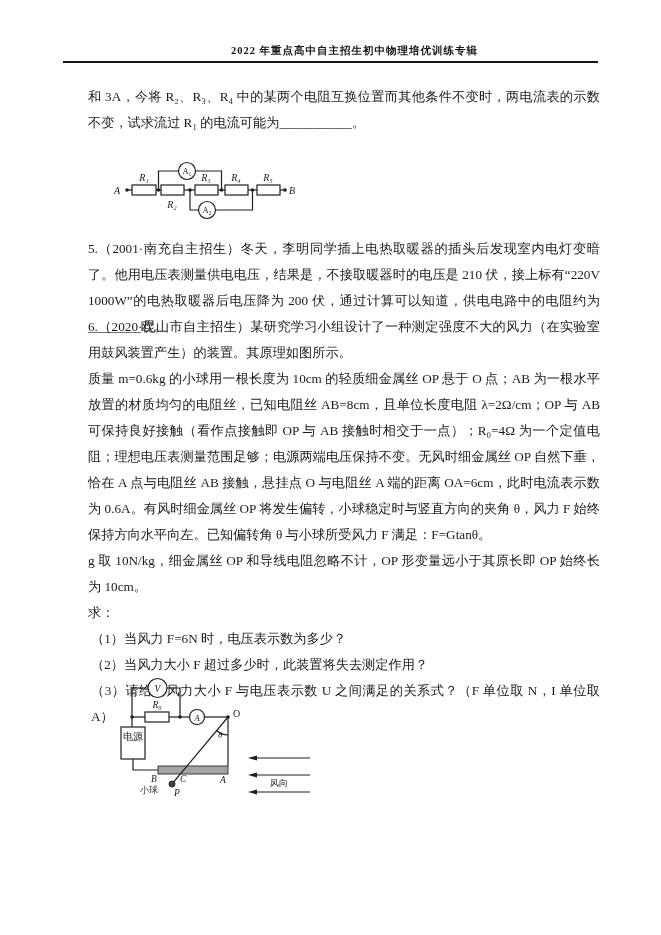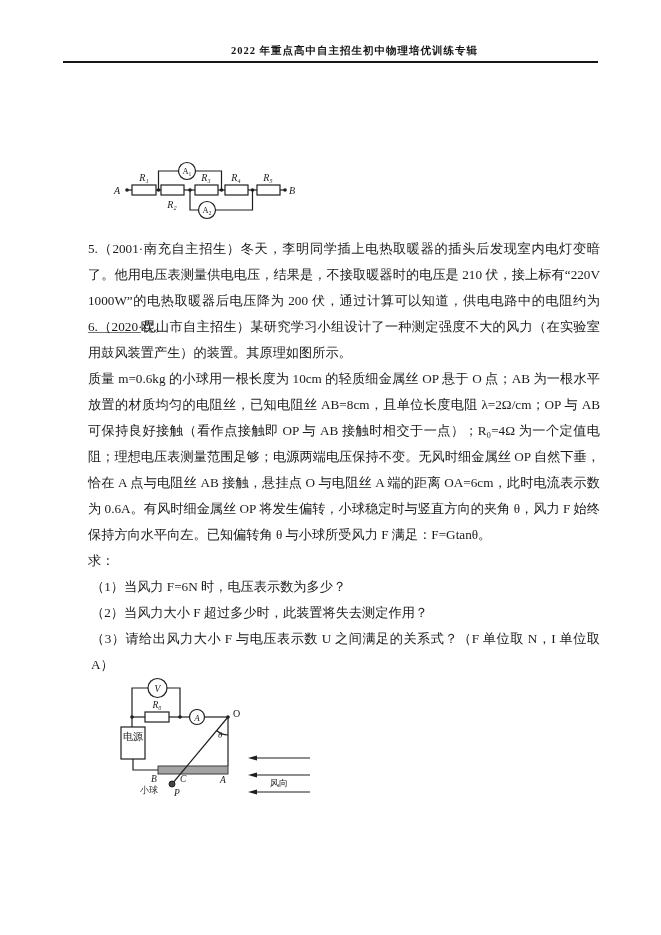--- a/index.html
+++ b/index.html
@@ -37,20 +37,21 @@
   .node{fill:#1f1f1f;}
 </style>
 </head>
 <body>
 
 <div class="page">
 
   <div class="header-title">2022 年重点高中自主招生初中物理培优训练专辑</div>
   <div class="header-rule"></div>
 
+  <p class="para" style="top:84px;">和 3A，今将 R₂、R₃、R₄ 中的某两个电阻互换位置而其他条件不变时，两电流表的示数不变，试求流过 R₁ 的电流可能为___________。</p>
 
   <svg class="fig" style="left:110px;top:146px;" width="200" height="84" viewBox="0 0 200 84">
 
     <line class="wire" x1="17" y1="44" x2="22" y2="44"></line>
     <line class="wire" x1="46" y1="44" x2="51" y2="44"></line>
     <line class="wire" x1="74" y1="44" x2="85" y2="44"></line>
     <line class="wire" x1="108" y1="44" x2="115" y2="44"></line>
     <line class="wire" x1="138" y1="44" x2="147" y2="44"></line>
     <line class="wire" x1="170" y1="44" x2="175" y2="44"></line>
 
@@ -84,20 +85,21 @@
     <text class="lbl-it" x="96" y="35" font-size="10" text-anchor="middle">R₃</text>
     <text class="lbl-it" x="126" y="35" font-size="10" text-anchor="middle">R₄</text>
     <text class="lbl-it" x="158" y="35" font-size="10" text-anchor="middle">R₅</text>
   </svg>
 
   <p class="para" style="top:236px;">5.（2001·南充自主招生）冬天，李明同学插上电热取暖器的插头后发现室内电灯变暗了。他用电压表测量供电电压，结果是，不接取暖器时的电压是 210 伏，接上标有“220V 1000W”的电热取暖器后电压降为 200 伏，通过计算可以知道，供电电路中的电阻约为________欧。</p>
 
   <div class="para p6-block" style="top:314px;">
     <p>6.（2020·昆山市自主招生）某研究学习小组设计了一种测定强度不大的风力（在实验室用鼓风装置产生）的装置。其原理如图所示。</p>
     <p>质量 m=0.6kg 的小球用一根长度为 10cm 的轻质细金属丝 OP 悬于 O 点；AB 为一根水平放置的材质均匀的电阻丝，已知电阻丝 AB=8cm，且单位长度电阻 λ=2Ω/cm；OP 与 AB 可保持良好接触（看作点接触即 OP 与 AB 接触时相交于一点）；R₀=4Ω 为一个定值电阻；理想电压表测量范围足够；电源两端电压保持不变。无风时细金属丝 OP 自然下垂，恰在 A 点与电阻丝 AB 接触，悬挂点 O 与电阻丝 A 端的距离 OA=6cm，此时电流表示数为 0.6A。有风时细金属丝 OP 将发生偏转，小球稳定时与竖直方向的夹角 θ，风力 F 始终保持方向水平向左。已知偏转角 θ 与小球所受风力 F 满足：F=Gtanθ。</p>
+    <p>g 取 10N/kg，细金属丝 OP 和导线电阻忽略不计，OP 形变量远小于其原长即 OP 始终长为 10cm。</p>
     <p>求：</p>
     <p class="subq">（1）当风力 F=6N 时，电压表示数为多少？</p>
     <p class="subq">（2）当风力大小 F 超过多少时，此装置将失去测定作用？</p>
     <p class="subq">（3）请给出风力大小 F 与电压表示数 U 之间满足的关系式？（F 单位取 N，I 单位取 A）</p>
   </div>
 
   <svg class="fig" style="left:110px;top:674px;" width="215" height="132" viewBox="0 0 215 132">
 
     <polyline class="wire" points="22,43 22,14 38,14"></polyline>
     <polyline class="wire" points="57,14 70,14 70,43"></polyline>

